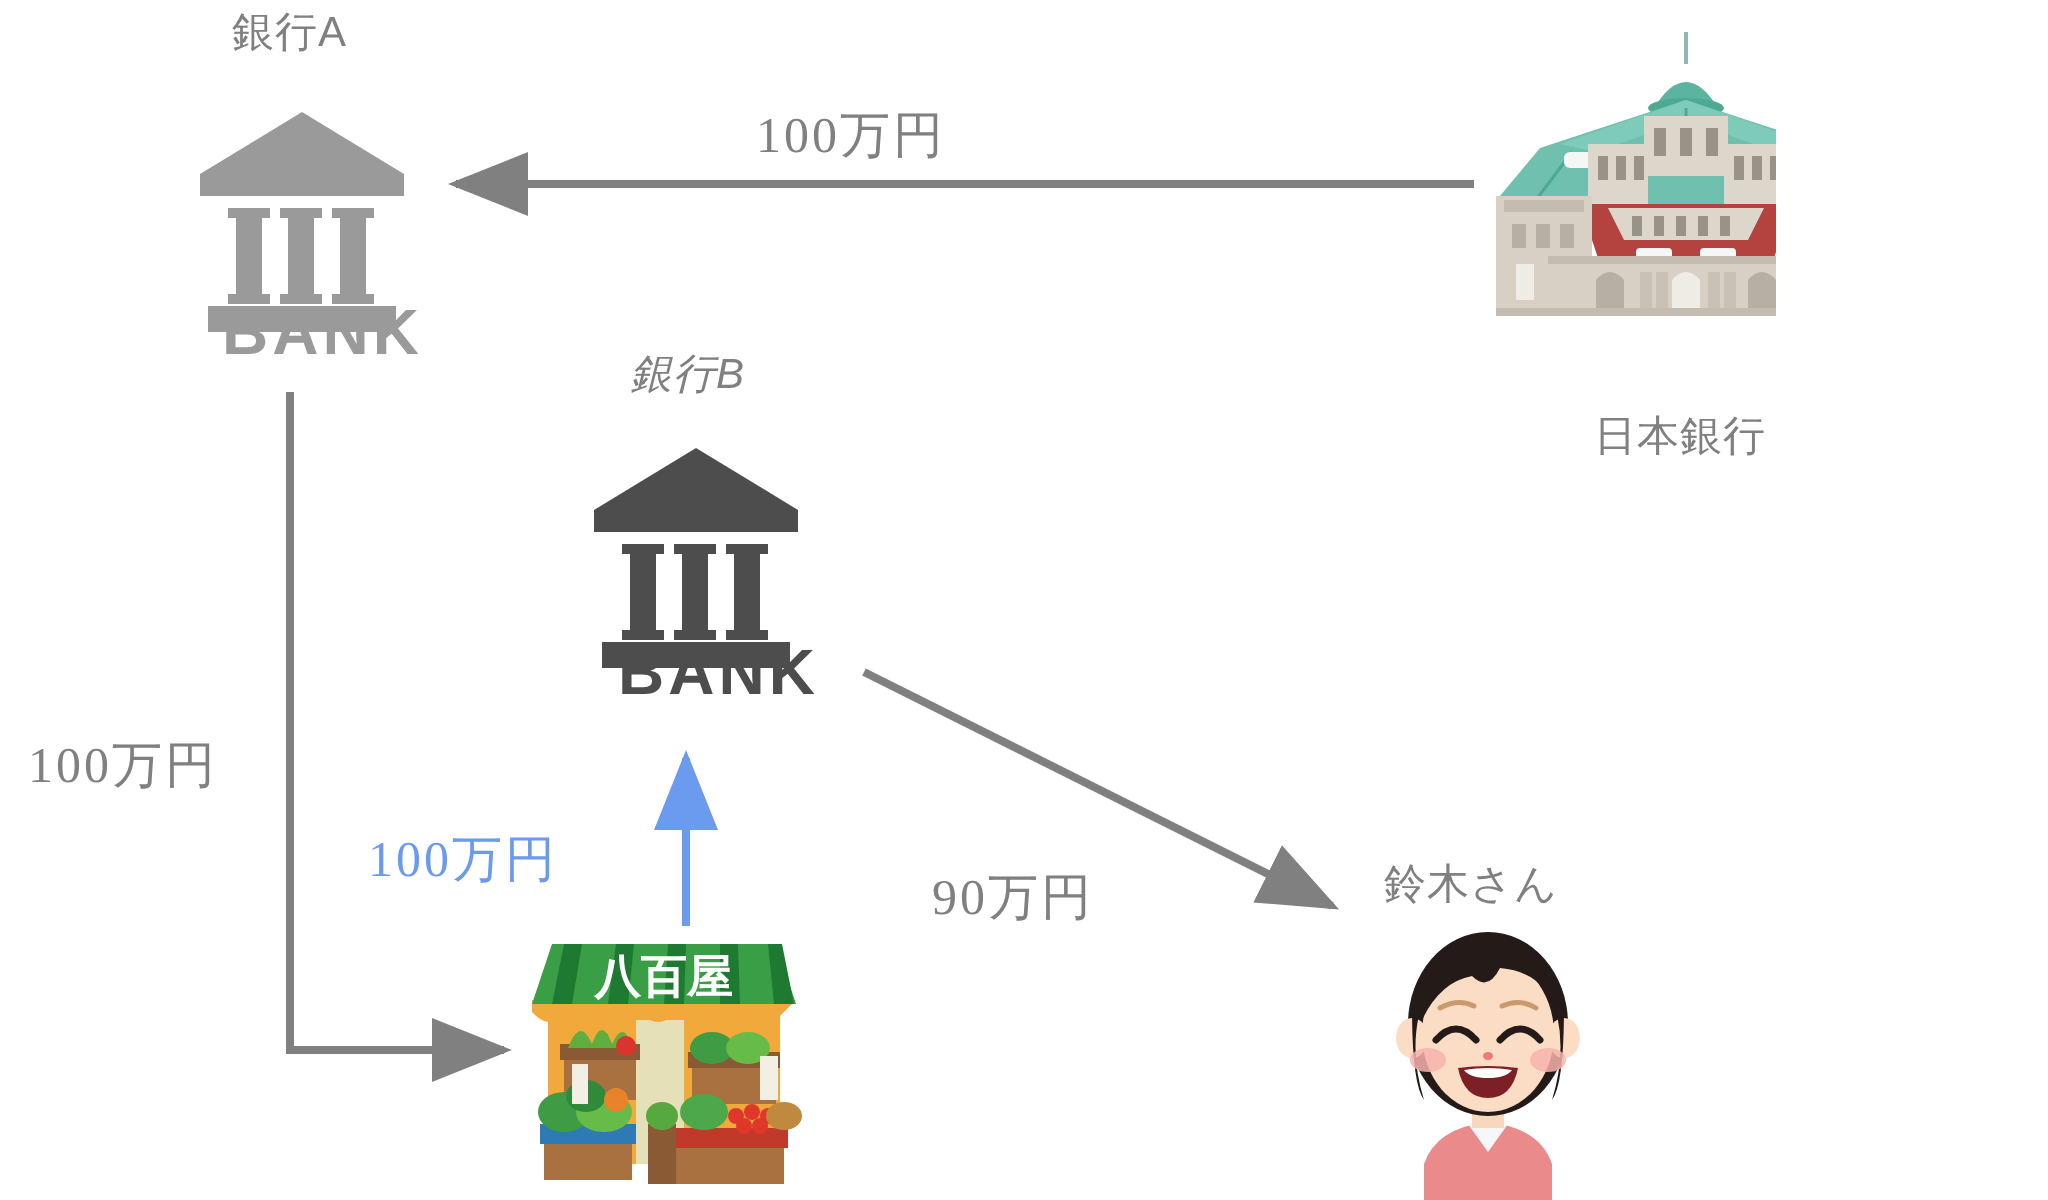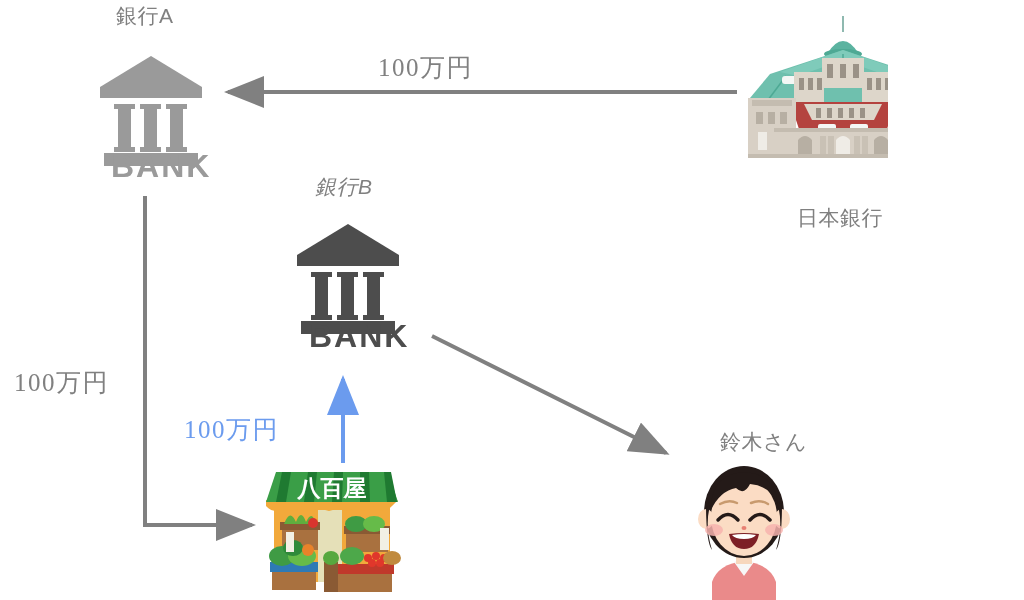--- a/index.html
+++ b/index.html
@@ -244,21 +244,21 @@
       <circle cx="128" cy="92" r="4" fill="#e0372b"></circle>
       <circle cx="116" cy="97" r="4" fill="#e0372b"></circle>
       <circle cx="124" cy="97" r="4" fill="#e0372b"></circle>
       <ellipse cx="136" cy="92" rx="9" ry="7" fill="#c08a3e"></ellipse>
 
       <rect x="68" y="96" width="14" height="30" fill="#8a5a34"></rect>
       <ellipse cx="75" cy="92" rx="8" ry="7" fill="#57a83f"></ellipse>
     </svg>
   </div>
 
-  <div class="label" style="left:720px; top:428px;">鈴木さん</div>
+  <div class="label" style="left:692px; top:428px;">鈴木さん</div>
 
   <div class="node" style="left:684px; top:464px; width:120px; height:136px;">
     <svg width="120" height="136" viewBox="0 0 120 136">
 
       <path d="M28,136 L28,118 Q34,100 60,97 Q86,100 92,118 L92,136 z" fill="#ea8a8a"></path>
 
       <path d="M50,98 L60,112 L70,98 L64,95 L60,100 L56,95 z" fill="#f7f7f7"></path>
 
       <path d="M52,90 L68,90 L68,100 L52,100 z" fill="#f7d7bd"></path>
 
@@ -288,14 +288,15 @@
       <path d="M48,71 Q60,69 72,71 Q69,75 60,75 Q51,75 48,71 z" fill="#ffffff"></path>
     </svg>
   </div>
 
   <div class="amount" style="left:378px; top:35px;">100万円</div>
 
   <div class="amount" style="left:14px; top:350px;">100万円</div>
 
   <div class="amount blue" style="left:184px; top:397px;">100万円</div>
 
+  <div class="amount" style="left:466px; top:416px;">90万円</div>
 
 </div>
 
 </body></html>

